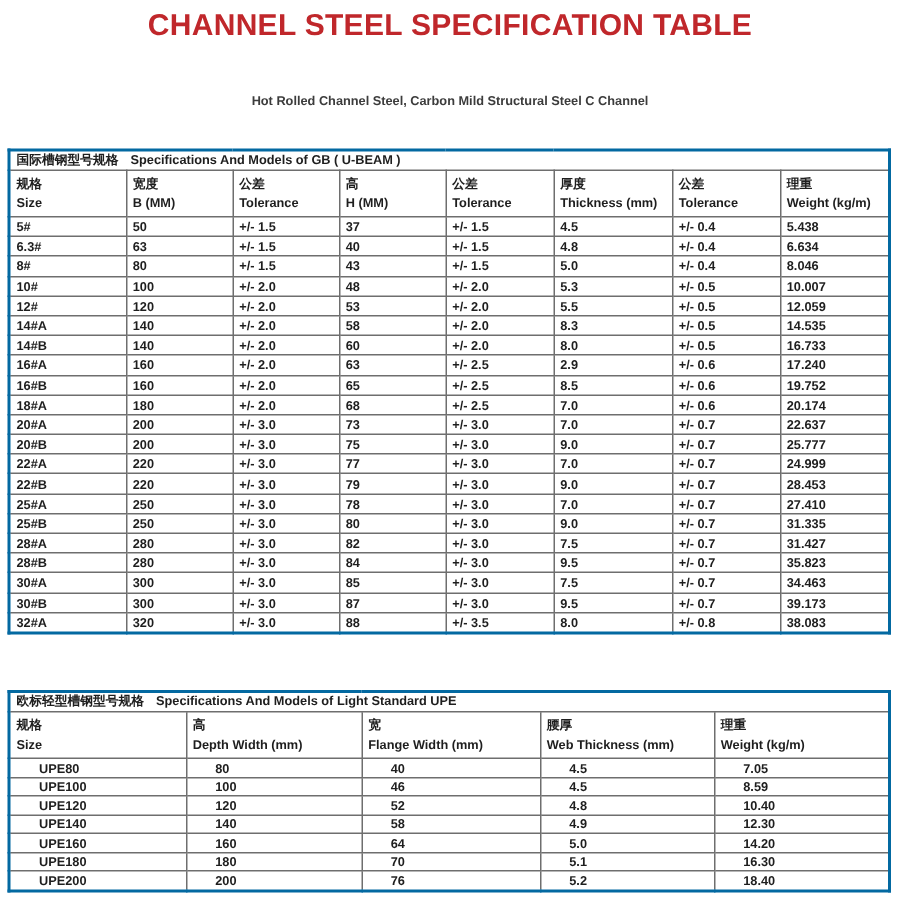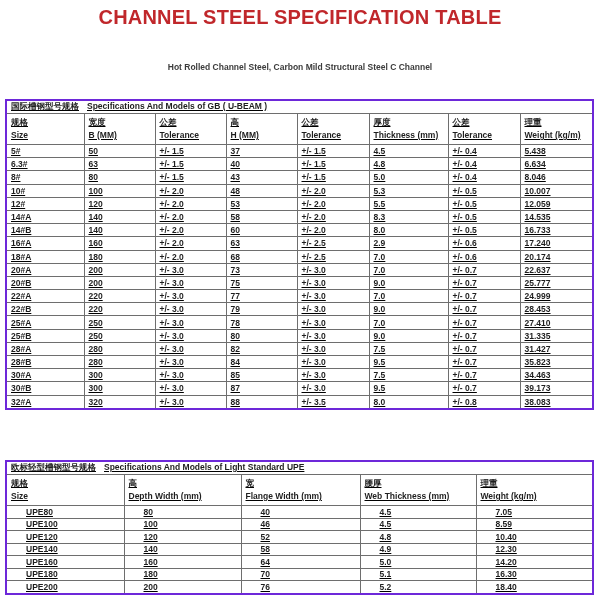--- a/index.html
+++ b/index.html
@@ -14,22 +14,21 @@
     letter-spacing:0.2px; margin:0;
   }
   .page-subtitle {
     position:absolute; top:62px; left:0; width:100%;
     text-align:center; font-size:8.5px; font-weight:bold; color:#3c3c3c;
     margin:0;
   }
   table.spec {
     position:absolute; left:5px; width:587px;
     border-collapse:collapse; table-layout:fixed;
-    border:2px solid #6d28d9;
-    text-decoration:underline;
+    border:2px solid #0369a1;
   }
   #gb-table  { top:99px; }
   #upe-table { top:460px; }
   table.spec th, table.spec td {
     border:1px solid #6e6e6e;
     font-size:8.5px; font-weight:bold; color:#1e1e1e;
     text-align:left; vertical-align:middle;
     padding:0 2px 0 4px; overflow:hidden; white-space:nowrap;
   }
   tr.caption-row th { height:12px; }
@@ -173,20 +172,30 @@
         <td>16#A</td>
         <td>160</td>
         <td>+/- 2.0</td>
         <td>63</td>
         <td>+/- 2.5</td>
         <td>2.9</td>
         <td>+/- 0.6</td>
         <td>17.240</td>
       </tr>
       <tr>
+        <td>16#B</td>
+        <td>160</td>
+        <td>+/- 2.0</td>
+        <td>65</td>
+        <td>+/- 2.5</td>
+        <td>8.5</td>
+        <td>+/- 0.6</td>
+        <td>19.752</td>
+      </tr>
+      <tr>
         <td>18#A</td>
         <td>180</td>
         <td>+/- 2.0</td>
         <td>68</td>
         <td>+/- 2.5</td>
         <td>7.0</td>
         <td>+/- 0.6</td>
         <td>20.174</td>
       </tr>
       <tr>

